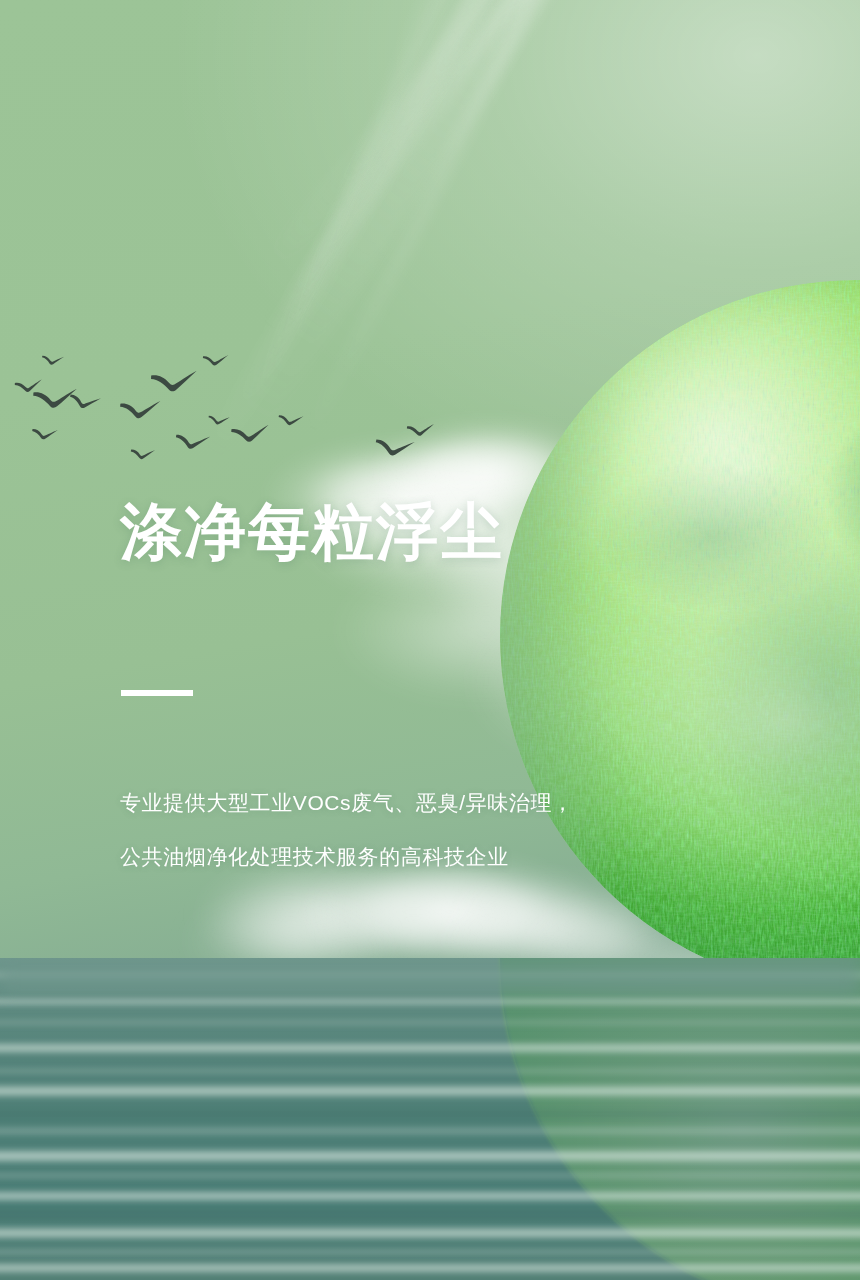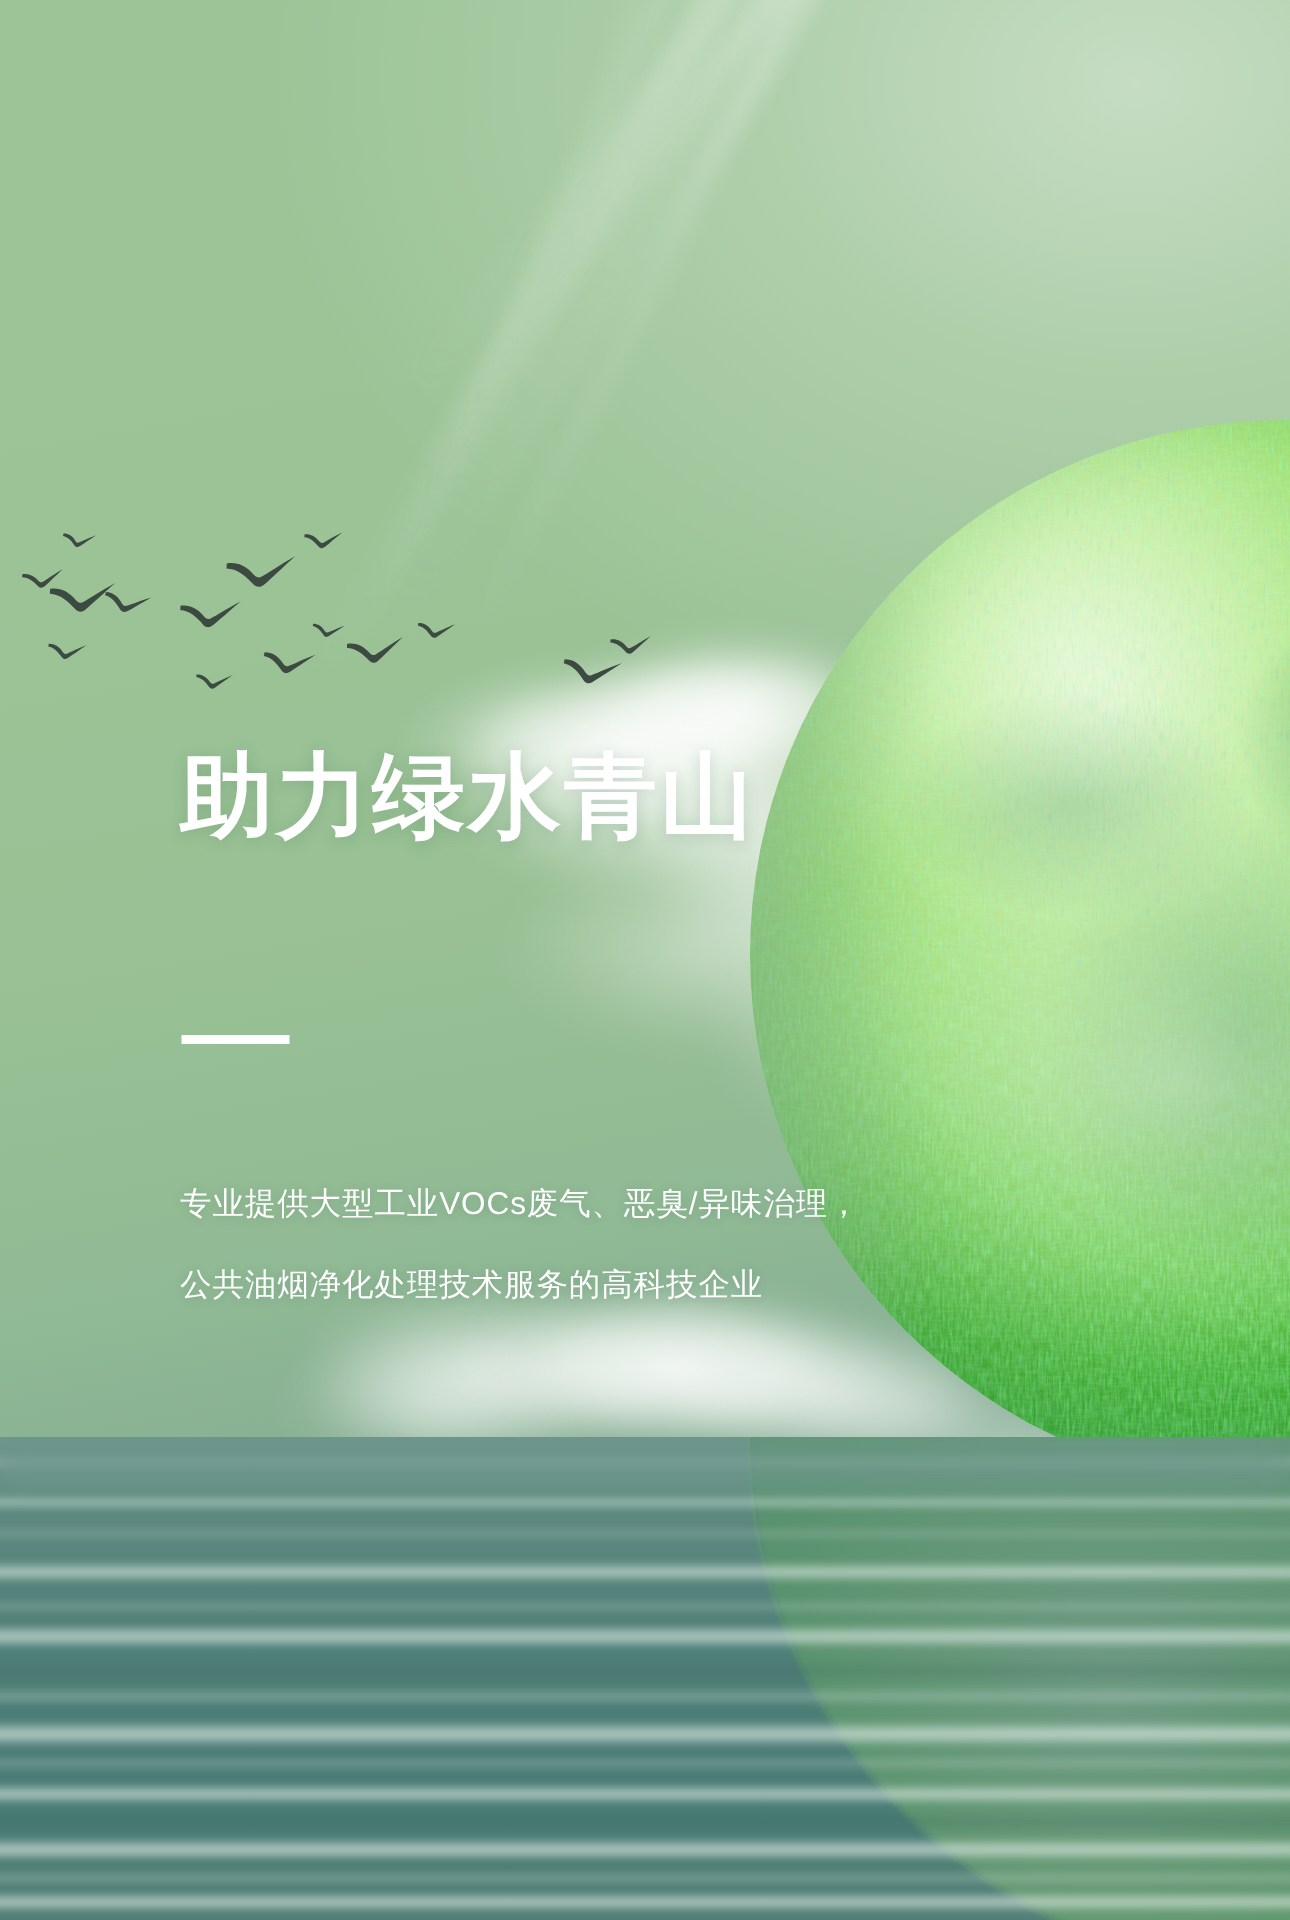--- a/index.html
+++ b/index.html
@@ -314,21 +314,21 @@
         <div class="streak dark" style="top: 252px; height: 9px;"></div>
         <div class="streak" style="top: 268px; height: 14px;"></div>
         <div class="streak dim" style="top: 290px; height: 8px;"></div>
         <div class="streak" style="top: 304px; height: 12px;"></div>
       </div>
     <div class="water-top-blend"></div>
   </div>
 
   <div class="content">
     <div class="headline">
-      <div>助力绿水青山</div>
+      <div>涤净每粒浮尘</div>
     </div>
     <div class="divider"></div>
     <div class="subtitle">
       <div>专业提供大型工业VOCs废气、恶臭/异味治理，</div>
       <div>公共油烟净化处理技术服务的高科技企业</div>
     </div>
   </div>
 
 </div>
 

